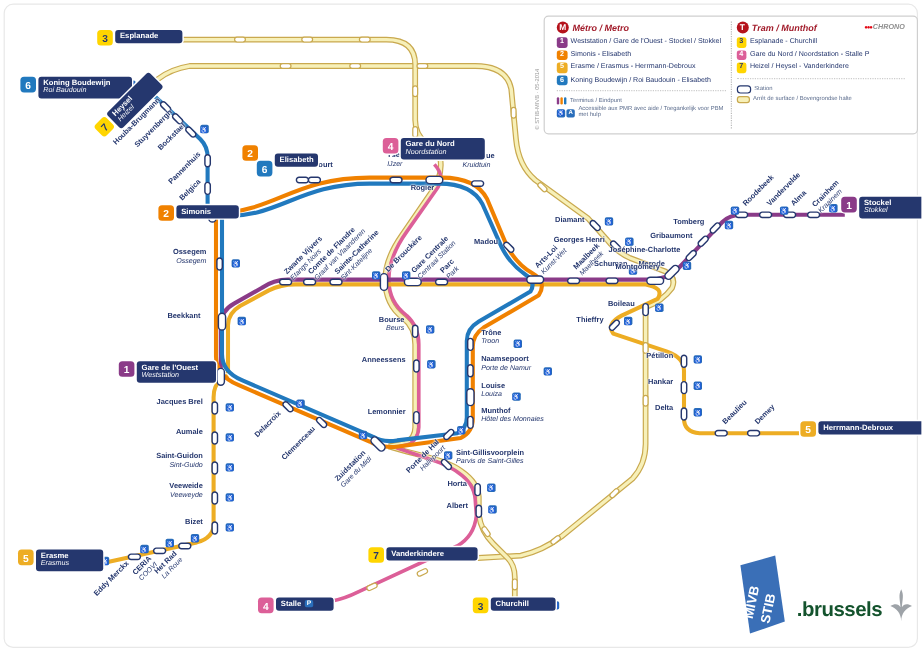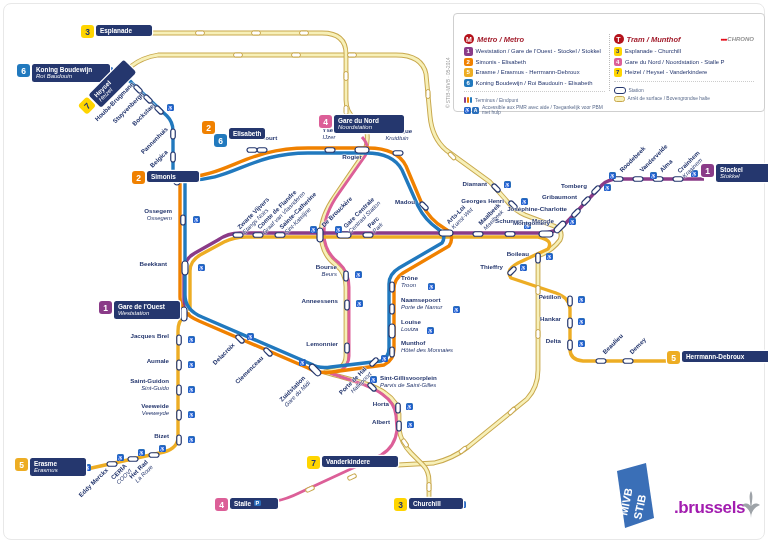--- a/index.html
+++ b/index.html
@@ -26,21 +26,21 @@
          box-shadow:0 0 0 1.2px #fff;}
   .badge.dark{color:#25376E;}
   .nbox{background:#25376E;color:#fff;border-radius:2.5px;padding:1.5px 4px 2px 4px;
         font:700 6.4px "Liberation Sans",sans-serif;line-height:1.15;box-shadow:0 0 0 1.2px #fff;}
   .nbox .alt{font-style:italic;font-weight:400;font-size:6px;opacity:.95;}
   .nbox .pmini{display:inline-block;background:#2A6EBB;color:#fff;border-radius:1.5px;
         font:700 5.5px "Liberation Sans",sans-serif;padding:0 1.5px;margin-left:3px;vertical-align:1px;}
 
   
   .legend{position:absolute;left:453px;top:13px;width:312px;height:99px;background:#fff;
-          border:1px solid #cfcfcf;border-radius:4px;display:flex;box-sizing:border-box;padding:20px 6px;}
+          border:1px solid #cfcfcf;border-radius:4px;display:flex;box-sizing:border-box;padding:4px 6px;}
   .lcol{flex:1;padding:0 4px;}
   .lcol-metro{border-right:1px dotted #bbb;}
   .ltitle{display:flex;align-items:center;gap:3px;font:700 italic 7.5px "Liberation Sans",sans-serif;
           color:#A21C2B;margin-bottom:3px;}
   .lbadge-round{width:10px;height:10px;border-radius:50%;background:#B5121B;color:#fff;flex:0 0 10px;
           font:700 7px "Liberation Sans",sans-serif;display:flex;align-items:center;justify-content:center;font-style:normal;}
   .chrono{margin-left:auto;display:flex;align-items:center;gap:1px;font:700 italic 6px "Liberation Sans",sans-serif;color:#8F8F8F;}
   .chrono .dots{color:#E30613;font-size:5px;letter-spacing:-1px;font-style:normal;}
   .litem{display:flex;align-items:center;gap:3px;margin:2px 0;font:400 5.9px "Liberation Sans",sans-serif;color:#25376E;}
   .lnum{width:8.5px;height:8.5px;border-radius:2px;color:#fff;flex:0 0 8.5px;
@@ -53,21 +53,21 @@
   .nt-sq{display:inline-flex;width:7px;height:7px;background:#2A6EBB;border-radius:1.5px;color:#fff;
          font:700 5px "Liberation Sans",sans-serif;align-items:center;justify-content:center;}
   .nt-station{display:inline-block;width:10px;height:5px;background:#fff;border:1px solid #25376E;border-radius:3px;}
   .nt-stop{display:inline-block;width:9px;height:4px;background:#F7F0B8;border:1px solid #C9A94F;border-radius:2.5px;}
 
   .copyright{position:absolute;left:446px;top:108px;font:400 4.8px "Liberation Sans",sans-serif;color:#9a9a9a;
              transform:rotate(-90deg);transform-origin:0 0;white-space:nowrap;}
 
   
   .brand{position:absolute;left:612px;top:462px;width:152px;height:74px;}
-  .brussels{position:absolute;left:62px;top:36px;font:700 17px "Liberation Sans",sans-serif;color:#a21caf;letter-spacing:-0.4px;}
+  .brussels{position:absolute;left:52px;top:36px;font:700 17px "Liberation Sans",sans-serif;color:#14532d;letter-spacing:-0.4px;}
 </style>
 </head>
 <body>
 
 <div id="stage">
   <div id="frame"></div>
   <svg id="maplines" width="768" height="543">
       <path d="M113,91 Q126,60 158,55 L396,55 Q422,55 426,74 L430,116 Q432,138 446,150 L490,182 L506,200 Q514,210 525,215 L554,226 Q564,231 560,240 Q552,251 538,256 L538,370 Q538,387 527,399 L468,447 Q452,459 434,463 L398,465" fill="none" stroke-linejoin="round" stroke="#C9A94F" stroke-width="4.8"></path>
       <path d="M113,91 Q126,60 158,55 L396,55 Q422,55 426,74 L430,116 Q432,138 446,150 L490,182 L506,200 Q514,210 525,215 L554,226 Q564,231 560,240 Q552,251 538,256 L538,370 Q538,387 527,399 L468,447 Q452,459 434,463 L398,465" fill="none" stroke-linejoin="round" stroke="#F7F0B8" stroke-width="2.8"></path>
       <path d="M143,33 L322,33 Q346,33 346,54 L346,100 Q346,112 355,119 L366,127 M367,133 Q369,147 359,161 L335,196 Q321,216 321,233 Q321,254 336,265 Q346,273 346,287 L346,356 Q346,365 338,369 L324,372 M324,372 C350,380 372,383 385,393 Q398,402 399,414 L399,429 Q401,443 411,453 L423,465 Q429,471 429,481 L429,498" fill="none" stroke-linejoin="round" stroke="#C9A94F" stroke-width="4.8"></path>

